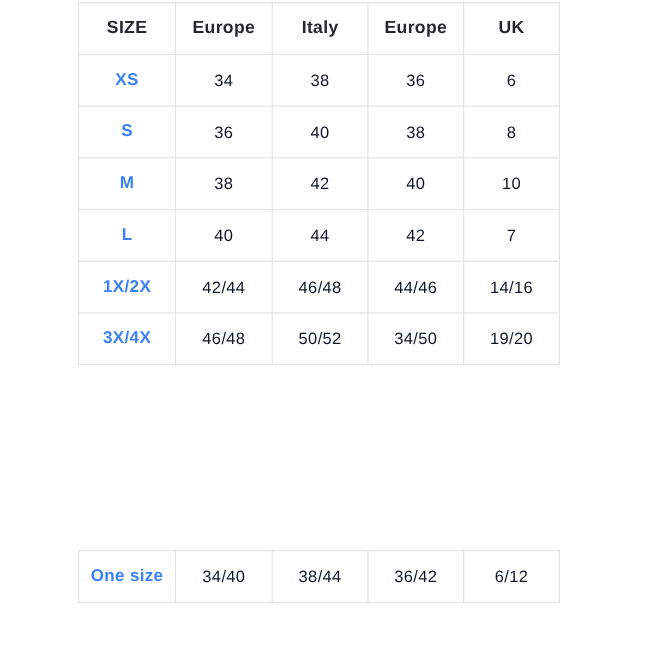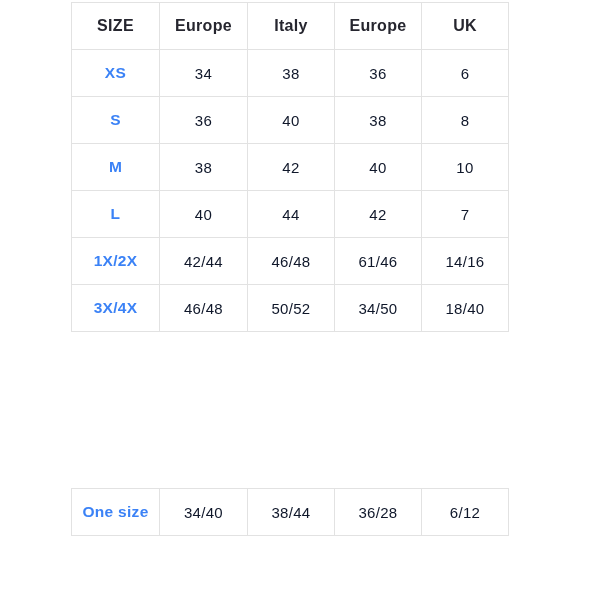--- a/index.html
+++ b/index.html
@@ -20,21 +20,21 @@
   }
   table.size-table {
     position: absolute;
     left: 71px;
     width: 437px;
     border-collapse: collapse;
     table-layout: fixed;
     background: #ffffff;
   }
   table.size-table.main { top: 2px; }
-  table.size-table.extra { top: 488px; }
+  table.size-table.extra { top: 500px; }
   .size-table th, .size-table td {
     border: 1px solid #e2e2e2;
     text-align: center;
     vertical-align: middle;
     padding: 0;
     height: 46px;
     letter-spacing: 0.3px;
   }
   .size-table thead th {
     font-size: 16px;
@@ -100,45 +100,45 @@
         <th>L</th>
         <td>40</td>
         <td>44</td>
         <td>42</td>
         <td>7</td>
       </tr>
       <tr>
         <th>1X/2X</th>
         <td>42/44</td>
         <td>46/48</td>
-        <td>61/46</td>
+        <td>44/46</td>
         <td>14/16</td>
       </tr>
       <tr>
         <th>3X/4X</th>
         <td>46/48</td>
         <td>50/52</td>
         <td>34/50</td>
-        <td>18/40</td>
+        <td>19/20</td>
       </tr>
     </tbody>
   </table>
 
   <table class="size-table extra">
     <colgroup>
       <col style="width:88px">
         <col style="width:88px">
         <col style="width:87px">
         <col style="width:87px">
         <col style="width:87px">
     </colgroup>
     <tbody>
       <tr>
         <th>One size</th>
         <td>34/40</td>
         <td>38/44</td>
-        <td>36/28</td>
+        <td>36/42</td>
         <td>6/12</td>
       </tr>
     </tbody>
   </table>
 
 </div>
 
 </body></html>

